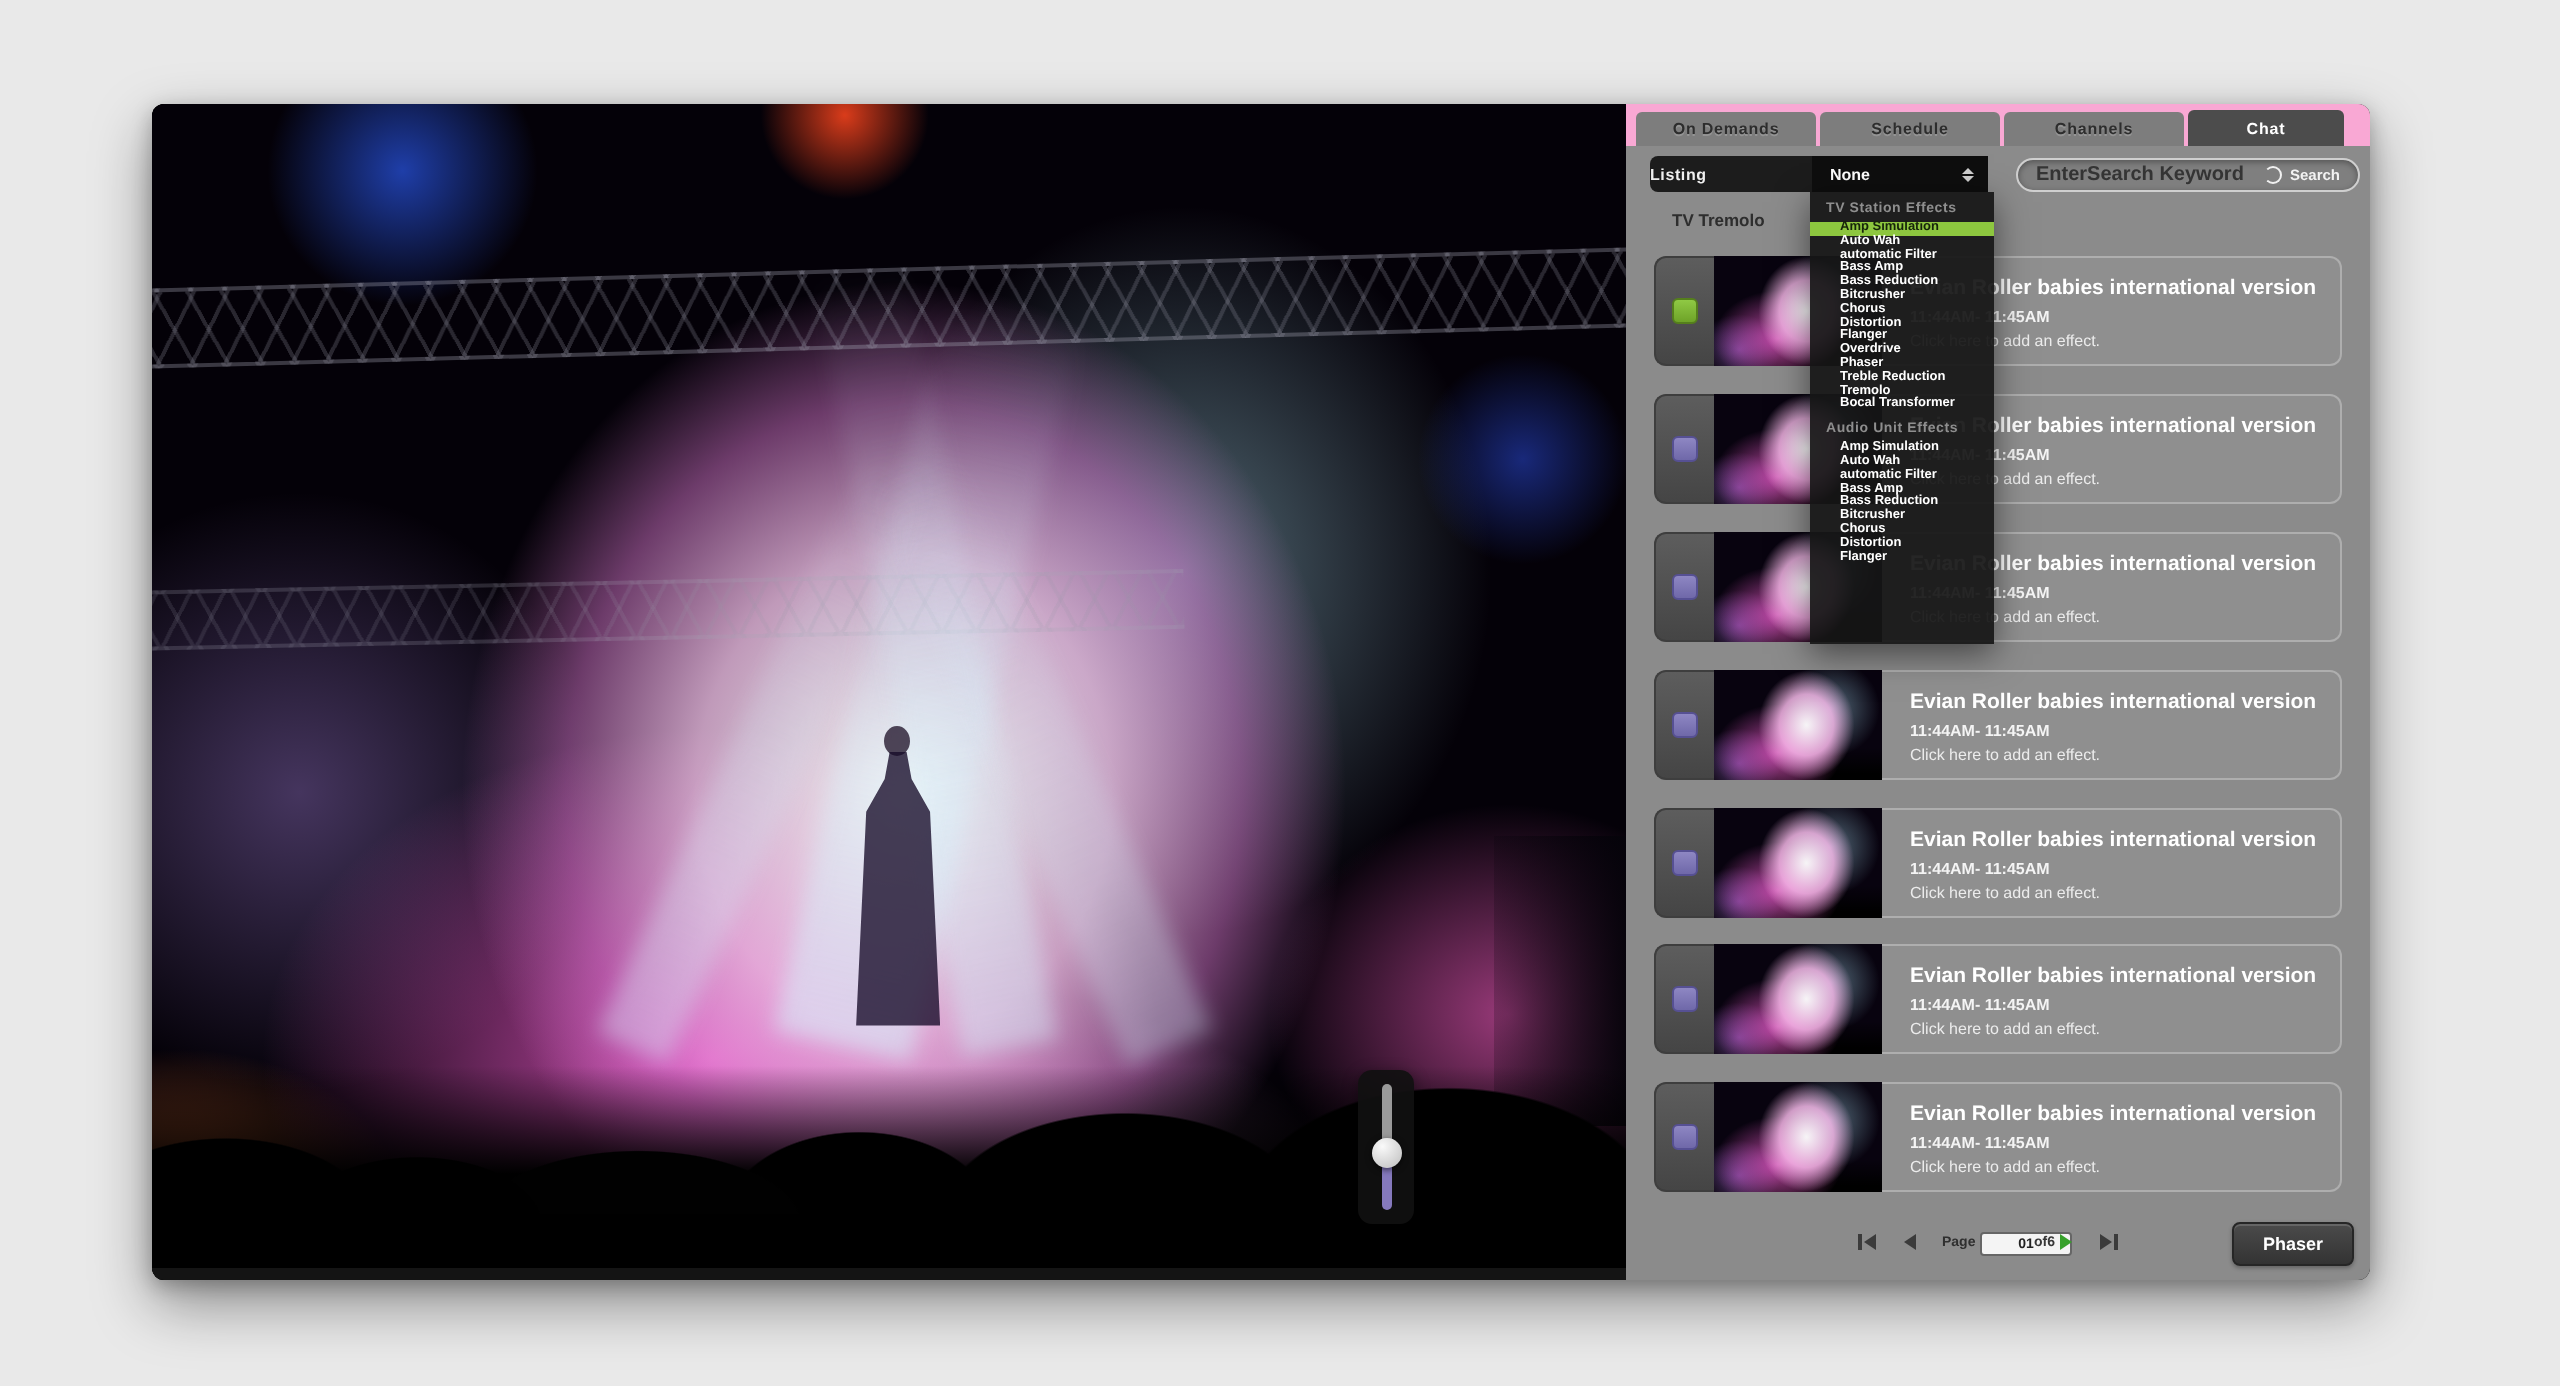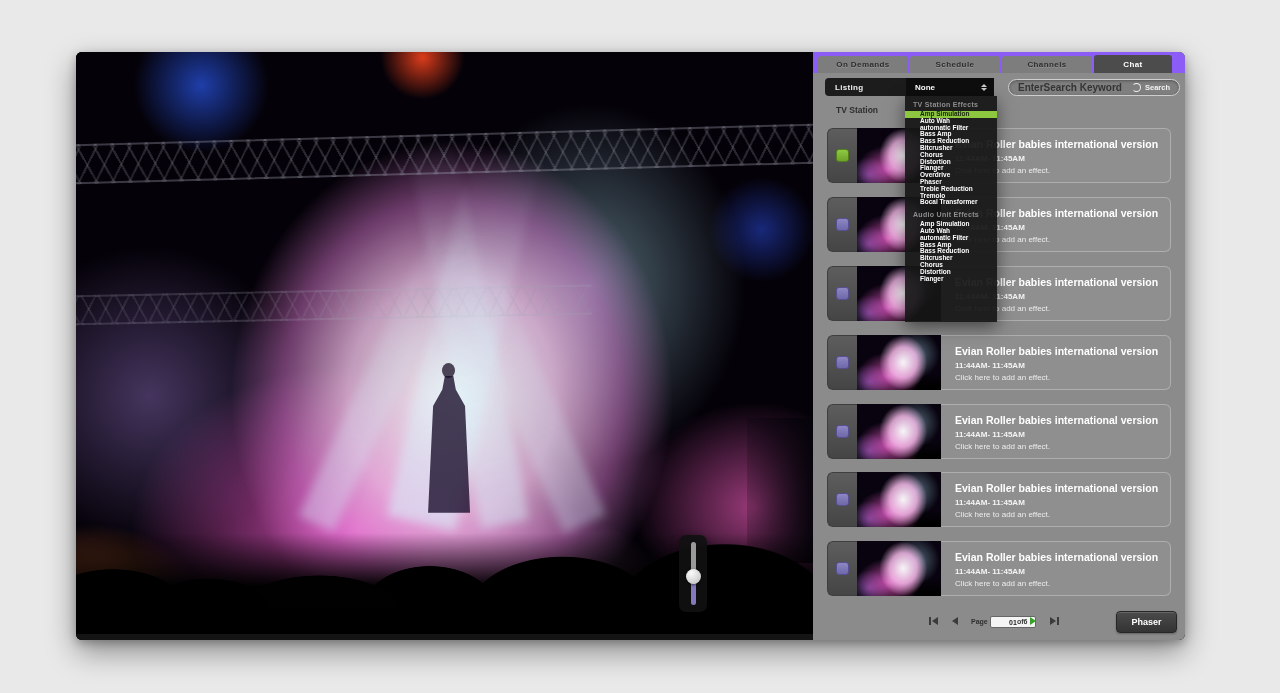--- a/index.html
+++ b/index.html
@@ -96,34 +96,34 @@
     clip-path:polygon(0 0,100% 0,100% 100%,50% 68%,0 100%); }
   .volume-popup { position:absolute; left:603px; top:483px; width:28px; height:77px;
     background:rgba(16,16,16,.92); border-radius:7px; box-shadow:0 2px 8px rgba(0,0,0,.45); }
   .volume-track { position:absolute; left:11.5px; top:7px; bottom:7px; width:5px; border-radius:3px;
     background:linear-gradient(to bottom, #9a9a9a 0 53%, #8579bd 53% 100%); }
   .volume-knob { position:absolute; left:6.5px; top:34px; width:15px; height:15px; border-radius:50%;
     background:radial-gradient(circle at 35% 28%, #fafafa, #bdbdbd); box-shadow:0 1px 3px rgba(0,0,0,.6); }
 
   
   .panel { position:absolute; left:737px; top:0; width:372px; height:588px; background:#8b8b8b; }
-  .tabbar { position:absolute; left:0; top:0; right:0; height:21px; background:#8b5cf6; }
+  .tabbar { position:absolute; left:0; top:0; right:0; height:21px; background:#f9a8d4; }
   .tab { position:absolute; top:4px; height:17px; border-radius:3px 3px 0 0;
     display:flex; align-items:center; justify-content:center;
     font-size:8px; font-weight:bold; letter-spacing:.4px;
     background:#7d7d7d; color:#2d2d2d; text-shadow:0 1px 0 rgba(255,255,255,.18); cursor:default; }
   .tab.active { background:#4c4c4c; color:#fff; text-shadow:none; top:3px; height:18px; }
   .tab-ondemands { left:5px;  width:90px; }
   .tab-schedule  { left:97px; width:90px; }
   .tab-channels  { left:189px;width:90px; }
   .tab-chat      { left:281px;width:78px; }
 
   .listing-bar { position:absolute; left:12px; top:26px; width:81px; height:18px;
     background:#1c1c1c; border-radius:4px 0 0 4px; display:flex; align-items:center; }
-  .listing-bar span { color:#efefef; font-size:8px; font-weight:bold; margin-left:10px; letter-spacing:.3px; }
+  .listing-bar span { color:#efefef; font-size:8px; font-weight:bold; letter-spacing:.3px; }
   .effects-dropdown { position:absolute; left:93px; top:26px; width:88px; height:18px;
     background:#0e0e0e; display:flex; align-items:center; justify-content:space-between; cursor:pointer; }
   .effects-dropdown .val { color:#fff; font-size:8px; font-weight:bold; margin-left:9px; }
   .caret { margin-right:7px; display:flex; flex-direction:column; gap:1px; align-items:center; }
   .caret i { display:block; width:0; height:0; }
   .caret .up { border-left:3px solid transparent; border-right:3px solid transparent; border-bottom:3.5px solid #cfcfcf; }
   .caret .dn { border-left:3px solid transparent; border-right:3px solid transparent; border-top:3.5px solid #cfcfcf; }
 
   .search-pill { position:absolute; left:195px; top:27px; width:172px; height:17px; border-radius:9px;
     background:#7f7f7f; border:1px solid #cfcfcf; box-shadow:inset 0 1px 3px rgba(0,0,0,.35);
@@ -225,21 +225,21 @@
           <i class="up"></i>
           <i class="dn"></i>
         </span>
     </div>
     <div class="search-pill">
       <input type="text" placeholder="EnterSearch Keyword" style="">
       <span class="search-ring"></span>
       <span class="search-btn-label">Search</span>
     </div>
 
-    <div class="section-label">TV Station</div>
+    <div class="section-label">TV Tremolo</div>
 
     <div class="item" style="top:76px">
       <div class="item-strip">
           <div class="indicator green"></div>
         </div>
       <div class="thumb"></div>
       <div class="item-body">
         <div class="item-title">Evian Roller babies international version</div>
         <div class="item-time">11:44AM- 11:45AM</div>
         <div class="item-caption">Click here to add an effect.</div>

